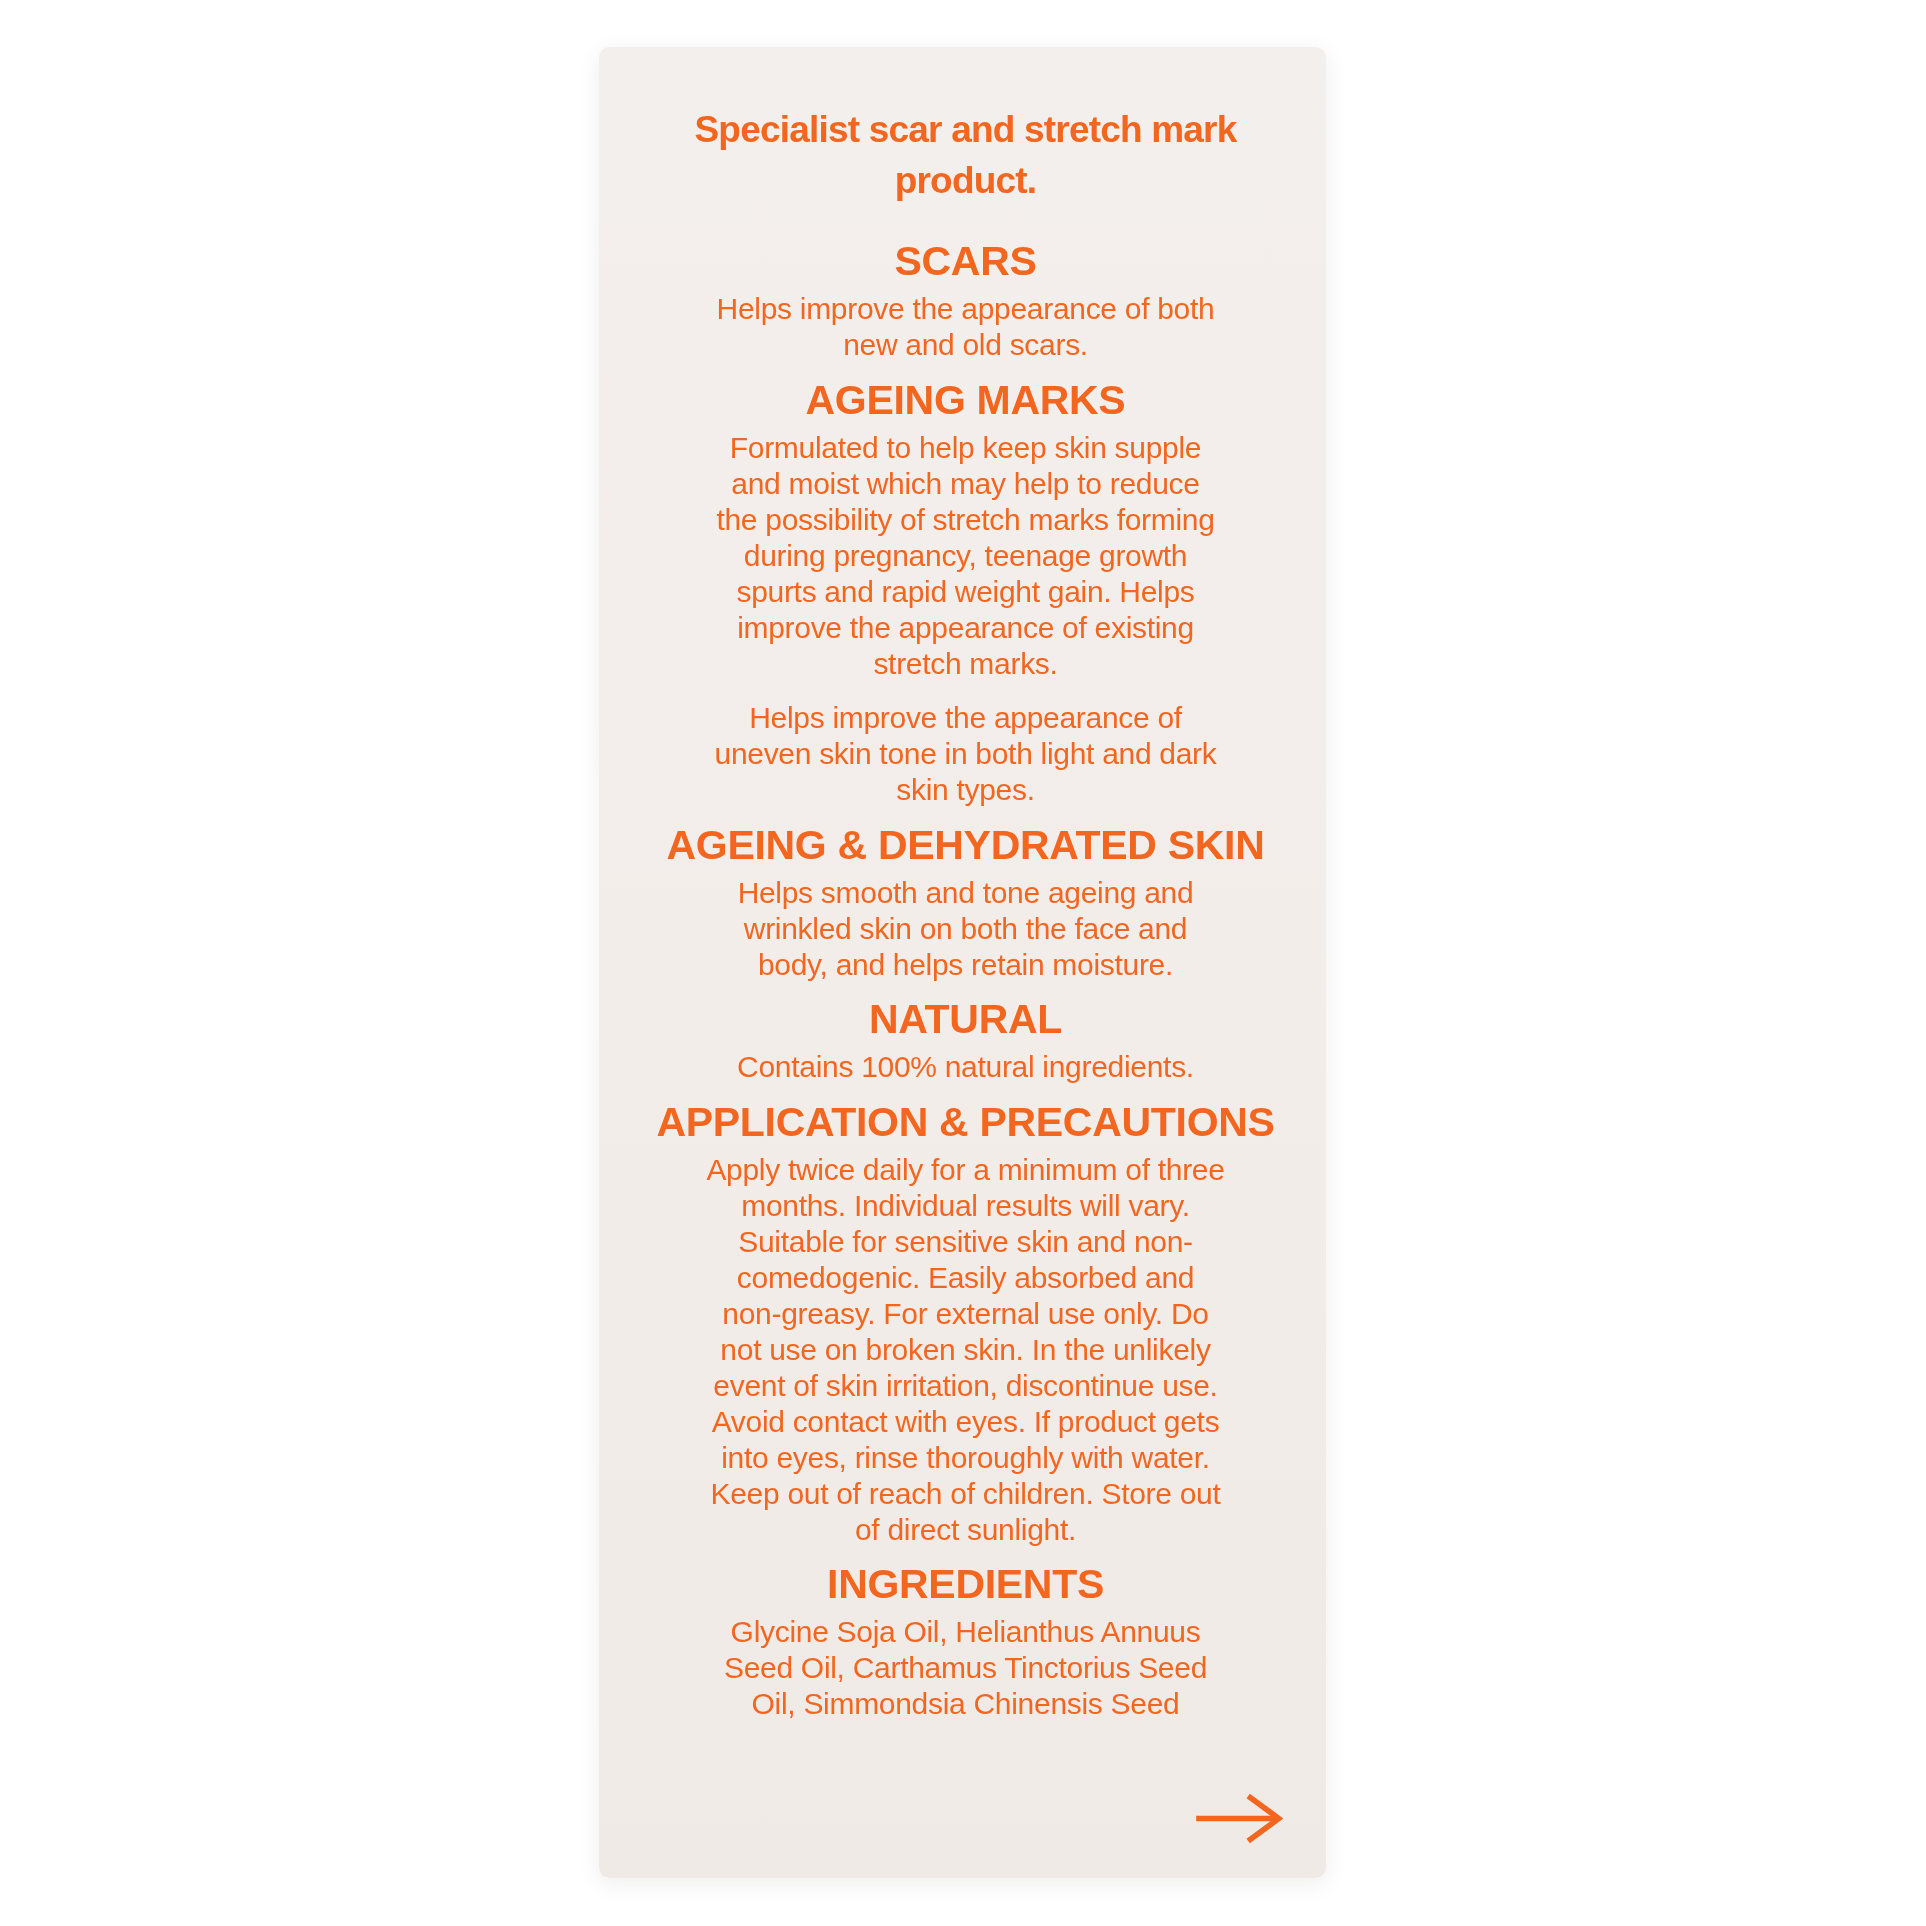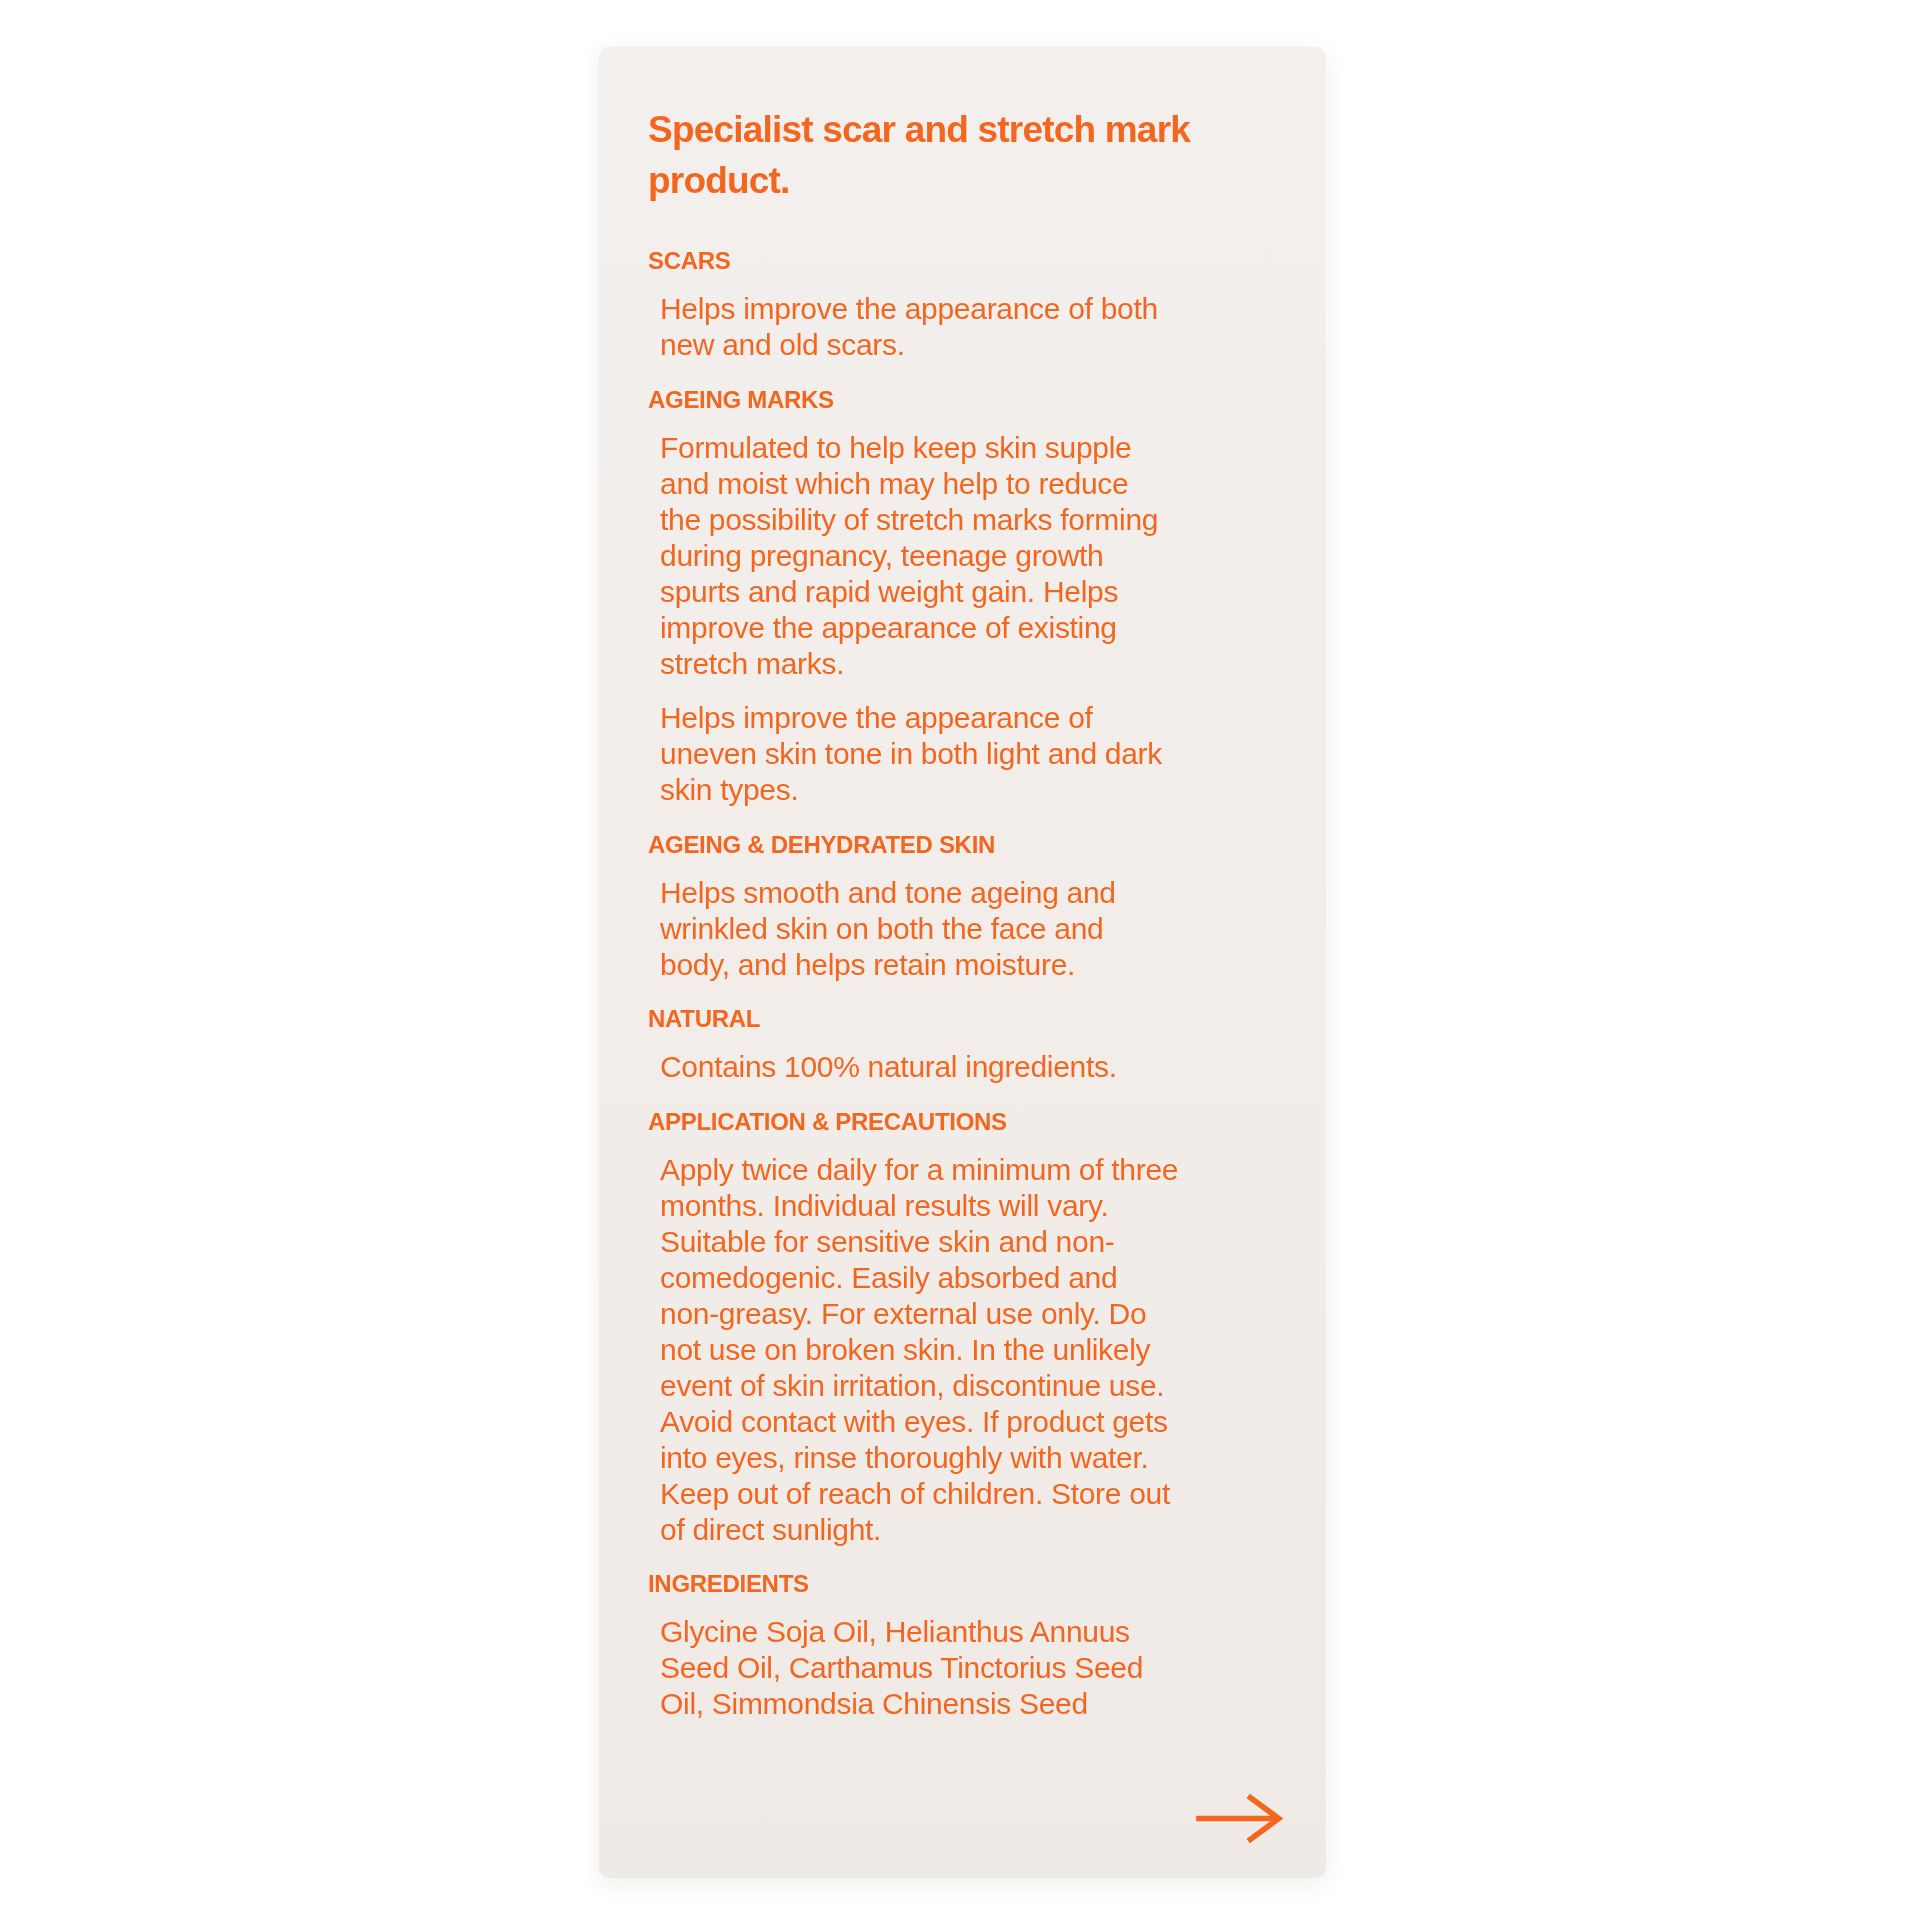--- a/index.html
+++ b/index.html
@@ -18,36 +18,37 @@
     position: absolute;
     left: 599px;
     top: 47px;
     width: 727px;
     height: 1831px;
     background: linear-gradient(180deg, #f3efec 0%, #f2ede9 55%, #efeae6 100%);
     border-radius: 10.3px;
     box-shadow: 0 5.1px 23px rgba(40, 30, 20, 0.07);
     box-sizing: border-box;
     padding: 57px 43px 0 49px;
+    text-align: center;
   }
   .headline {
     margin: 0 0 37px 0;
     font-size: 37px;
     font-weight: bold;
     line-height: 51px;
     letter-spacing: -0.8px;
     color: #f2661f;
     white-space: pre;
   }
   .section {
     margin: 0 0 18.5px 0;
   }
   .section h2 {
     margin: 0;
-    font-size: 24px;
+    font-size: 41px;
     font-weight: bold;
     line-height: 36px;
     letter-spacing: -0.3px;
     color: #f2661f;
     white-space: pre;
   }
   .section p {
     margin: 12px;
     font-size: 30px;
     font-weight: normal;

